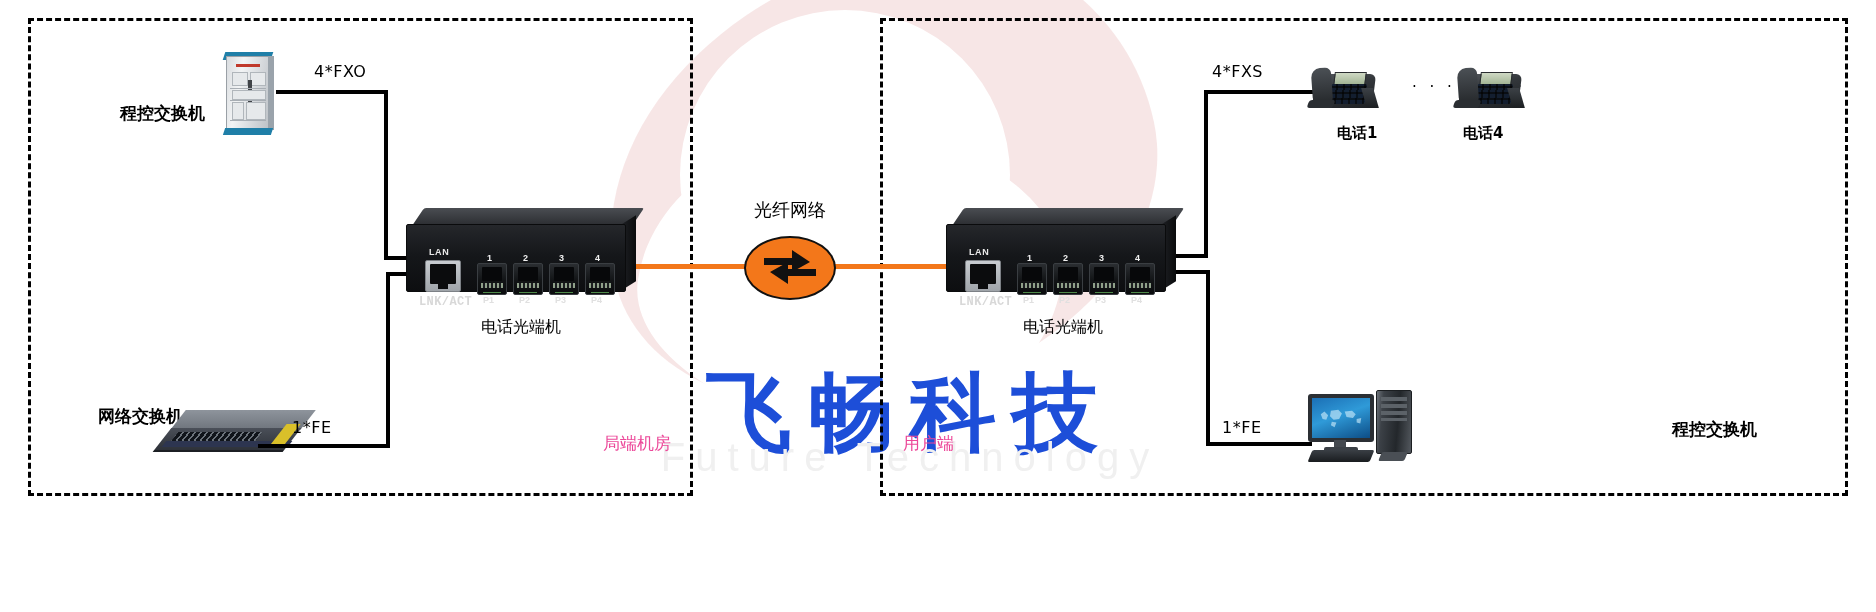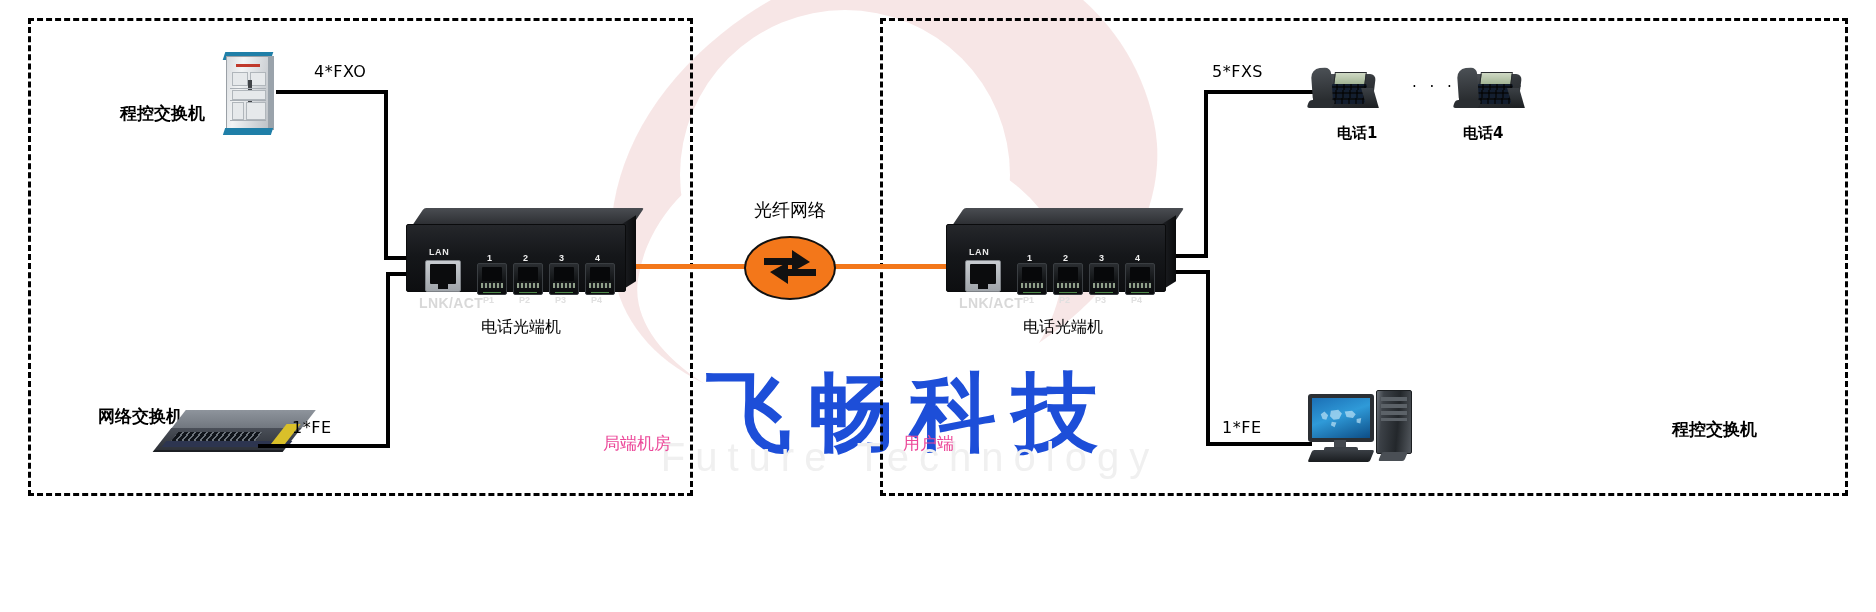--- a/index.html
+++ b/index.html
@@ -85,22 +85,22 @@
       background:linear-gradient(180deg,#4a4d52,#2a2c30);
       transform:skewX(-34deg);border-radius:2px;}
   .dev-face{position:absolute;left:0;top:16px;width:218px;height:66px;
       background:linear-gradient(180deg,#25272b 0%,#15171a 45%,#0d0e10 100%);
       border:1px solid #0a0b0c;border-radius:2px;}
   .dev-side{position:absolute;left:216px;top:16px;width:14px;height:66px;
       background:linear-gradient(90deg,#1e2024,#0a0b0c);
       transform:skewY(-32deg);transform-origin:left top;}
   .dev-lan-txt{position:absolute;left:22px;top:22px;font-size:9px;color:#e8e8e8;
       font-weight:bold;letter-spacing:.6px;font-family:"Liberation Sans",sans-serif;}
-  .dev-lnk-txt{position:absolute;left:12px;top:70px;font-size:14px;color:#d8d8d8;
-      font-weight:bold;letter-spacing:.4px;font-family:Liberation Sans, sans-serif;}
+  .dev-lnk-txt{position:absolute;left:12px;top:70px;font-size:12px;color:#d8d8d8;
+      font-weight:bold;letter-spacing:.4px;font-family:Liberation Mono, monospace;}
   .rj45{position:absolute;left:18px;top:35px;width:34px;height:30px;
       background:linear-gradient(180deg,#c8ccd0,#9fa4a9);
       border:1px solid #7d8186;border-radius:2px;}
   .rj45 i{position:absolute;left:4px;top:3px;width:26px;height:20px;
       background:#0b0c0d;border-radius:1px;display:block;}
   .rj45 b{position:absolute;left:12px;top:23px;width:10px;height:5px;
       background:#0b0c0d;display:block;}
   .pgrp{position:absolute;left:70px;top:28px;width:142px;height:50px;}
   .pnum{position:absolute;top:0;font-size:9px;color:#f0f0f0;font-weight:bold;
       font-family:"Liberation Sans",sans-serif;}
@@ -317,21 +317,21 @@
         <div class="plbl" style="left:42px;">P2</div>
         <div class="plbl" style="left:78px;">P3</div>
         <div class="plbl" style="left:114px;">P4</div>
       </div>
     </div>
   </div>
   <div class="cap" style="left:938px;top:316px;width:250px;">
     <div>电话光端机</div>
   </div>
 
-  <div class="lbl" style="left:1212px;top:62px;">5*FXS</div>
+  <div class="lbl" style="left:1212px;top:62px;">4*FXS</div>
   <div class="wire h" style="left:1204px;top:90px;width:120px;"></div>
   <div class="wire v" style="left:1204px;top:90px;height:168px;"></div>
   <div class="wire h" style="left:1176px;top:254px;width:32px;"></div>
 
   <div class="phone" style="left:1306px;top:58px;">
     <div class="ph-base"></div>
       <div class="ph-lcd"></div>
       <div class="ph-keys"></div>
     <div class="ph-stand"></div>
       <div class="ph-hs"></div>

